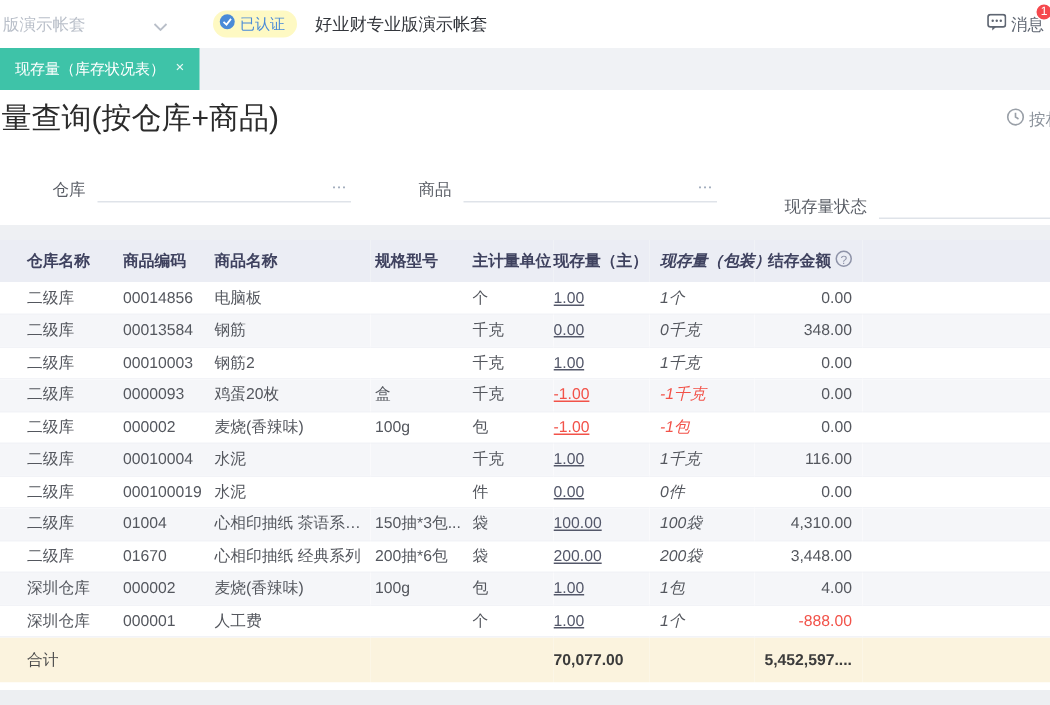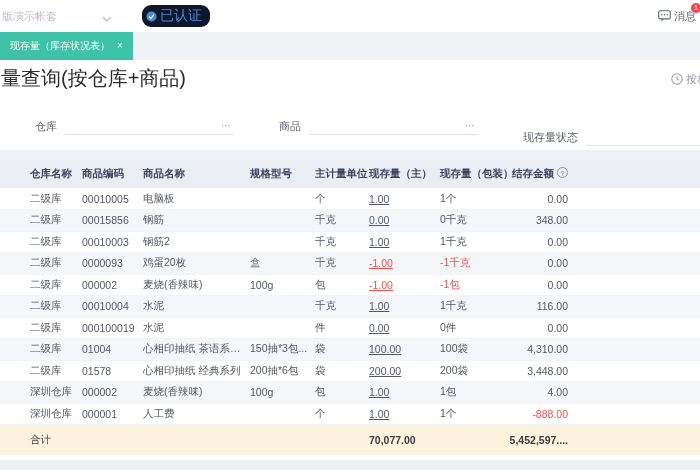--- a/index.html
+++ b/index.html
@@ -4,22 +4,22 @@
 <style>
   * { margin:0; padding:0; box-sizing:border-box; }
   html,body { width:700px; height:470px; overflow:hidden; background:#fff;
     font-family:"Liberation Sans","DejaVu Sans",sans-serif; }
 
   
   .topbar { height:32px; background:#fff; display:flex; align-items:center; position:relative; }
   .account-select { width:112px; display:flex; justify-content:space-between; align-items:flex-end;
     color:#b9bfc9; font-size:11px; padding-left:2px; cursor:pointer; }
   .account-select svg { flex:0 0 auto; }
-  .verified-badge { margin-left:30px; display:flex; align-items:flex-end; gap:3px;
-    background:#0f172a; border-radius:9px; padding:2px 8px 2px 4px; color:#4a8bd8; font-size:14px; }
+  .verified-badge { margin-left:30px; display:flex; align-items:flex-start; gap:3px;
+    background:#fef9c3; border-radius:9px; padding:2px 8px 2px 4px; color:#4a8bd8; font-size:10px; }
   .company { margin-left:12px; font-size:11.5px; color:#33363c; }
   .messages { position:absolute; right:4px; top:9px; display:flex; align-items:center; gap:3px;
     color:#5f6672; font-size:11px; cursor:pointer; }
   .msg-badge { position:absolute; top:-7px; right:-6px; background:#f5484d; color:#fff;
     font-size:8px; line-height:10px; min-width:12px; text-align:center;
     border-radius:7px; border:1px solid #fff; padding:0 2px; }
 
   
   .tabstrip { height:28px; background:#f0f2f5; display:flex; }
   .tab { display:flex; align-items:center; gap:7px; padding:0 10px; font-size:10px; cursor:pointer;text-align:right; }
@@ -47,27 +47,27 @@
 
   .grayband { height:10px; background:#eef0f3; }
 
   
   table { width:700px; border-collapse:collapse; table-layout:fixed; }
   thead th { height:28px; background:#ebedf4; color:#3f425f; font-weight:700; font-size:10.5px;
     text-align:left; white-space:nowrap; }
   tbody td { height:21.5px; font-size:10.5px; color:#54575e; border-bottom:1px solid #f2f3f7;
     white-space:nowrap; overflow:hidden; text-overflow:ellipsis; }
   tbody tr.stripe { background:#f5f6f9; }
-  .c-wh   { padding-left:30px; }
+  .c-wh   { padding-left:18px; }
   .c-code { padding-left:2px; }
   .c-name { padding-left:3px; }
   .c-spec { padding-left:3px; }
   .c-unit { padding-left:3px; }
   .c-qty  { text-align:left; padding-right:2px; }
-  .c-pkg  { padding-left:7px; }
+  .c-pkg  { padding-left:7px;font-style:italic; }
   .c-amt  { text-align:right; padding-right:7px;margin-left:28px; }
   .qty-link { text-decoration:underline; color:#54586a; cursor:pointer; }
   .neg { color:#f25249 !important; }
   .help-icon { display:inline-block; width:11px; height:11px; border:1px solid #8e93a8; border-radius:50%;
     font-size:8px; line-height:11px; text-align:center; color:#8e93a8; font-weight:400;
     vertical-align:1px; margin-left:3px; cursor:pointer; }
   tfoot td { height:30px; background:#fbf3de; border-top:1px solid #f1e6c8; font-size:10.5px;
     color:#4c4c4c; white-space:nowrap; }
   tfoot .total { font-weight:700; color:#3b3b3b; }
 
@@ -88,20 +88,21 @@
   </div>
   <div class="verified-badge">
     <span>
       <svg width="11" height="11" viewBox="0 0 11 11">
           <circle cx="5.5" cy="5.5" r="5" fill="#4a8bd8"></circle>
           <polyline points="3,5.6 5,7.4 8,3.6" fill="none" stroke="#fff" stroke-width="1.2"></polyline>
         </svg>
     </span>
     <span>已认证</span>
   </div>
+  <div class="company">好业财专业版演示帐套</div>
   <div class="messages">
     <span>
       <svg width="13" height="12" viewBox="0 0 13 12">
           <rect x="0.7" y="0.7" width="11.6" height="8.2" rx="1.6" fill="none" stroke="#5f6672" stroke-width="1.1"></rect>
           <circle cx="3.8" cy="4.8" r="0.8" fill="#5f6672"></circle>
           <circle cx="6.5" cy="4.8" r="0.8" fill="#5f6672"></circle>
           <circle cx="9.2" cy="4.8" r="0.8" fill="#5f6672"></circle>
           <path d="M3.5 9 L3.5 11.4 L6 9 Z" fill="#5f6672"></path>
         </svg>
     </span>
@@ -178,32 +179,32 @@
       <th class="c-unit">主计量单位</th>
       <th class="c-qty">现存量（主）</th>
       <th class="c-pkg">现存量（包装）</th>
       <th class="c-amt"><span>结存金额</span><span class="help-icon">?</span></th>
       <th></th>
     </tr>
   </thead>
   <tbody>
       <tr>
     <td class="c-wh">二级库</td>
-    <td class="c-code">00010005</td>
+    <td class="c-code">00014856</td>
     <td class="c-name">电脑板</td>
     <td class="c-spec"></td>
     <td class="c-unit">个</td>
     <td class="c-qty"><span class="qty-link">1.00</span></td>
     <td class="c-pkg">1个</td>
     <td class="c-amt">0.00</td>
     <td></td>
   </tr>
       <tr class="stripe">
     <td class="c-wh">二级库</td>
-    <td class="c-code">00015856</td>
+    <td class="c-code">00013584</td>
     <td class="c-name">钢筋</td>
     <td class="c-spec"></td>
     <td class="c-unit">千克</td>
     <td class="c-qty"><span class="qty-link">0.00</span></td>
     <td class="c-pkg">0千克</td>
     <td class="c-amt">348.00</td>
     <td></td>
   </tr>
       <tr>
     <td class="c-wh">二级库</td>
@@ -266,21 +267,21 @@
     <td class="c-name">心相印抽纸 茶语系列 ...</td>
     <td class="c-spec">150抽*3包...</td>
     <td class="c-unit">袋</td>
     <td class="c-qty"><span class="qty-link">100.00</span></td>
     <td class="c-pkg">100袋</td>
     <td class="c-amt">4,310.00</td>
     <td></td>
   </tr>
       <tr>
     <td class="c-wh">二级库</td>
-    <td class="c-code">01578</td>
+    <td class="c-code">01670</td>
     <td class="c-name">心相印抽纸 经典系列</td>
     <td class="c-spec">200抽*6包</td>
     <td class="c-unit">袋</td>
     <td class="c-qty"><span class="qty-link">200.00</span></td>
     <td class="c-pkg">200袋</td>
     <td class="c-amt">3,448.00</td>
     <td></td>
   </tr>
       <tr class="stripe">
     <td class="c-wh">深圳仓库</td>

